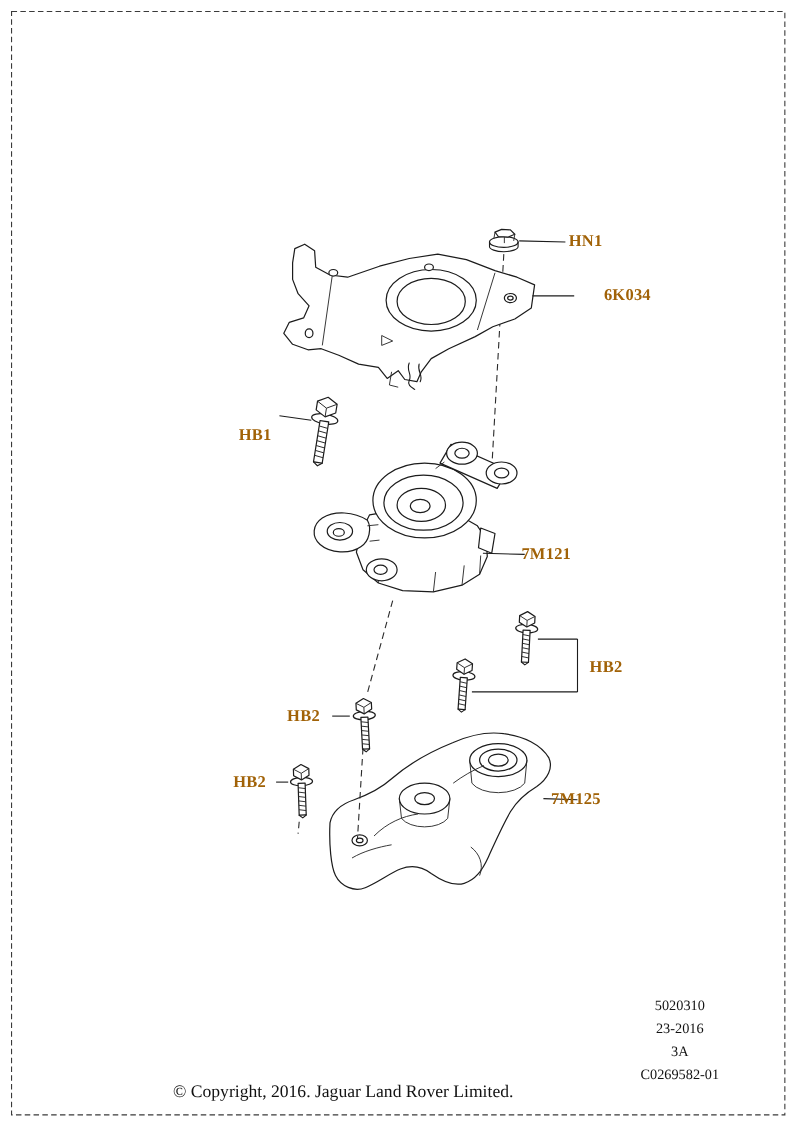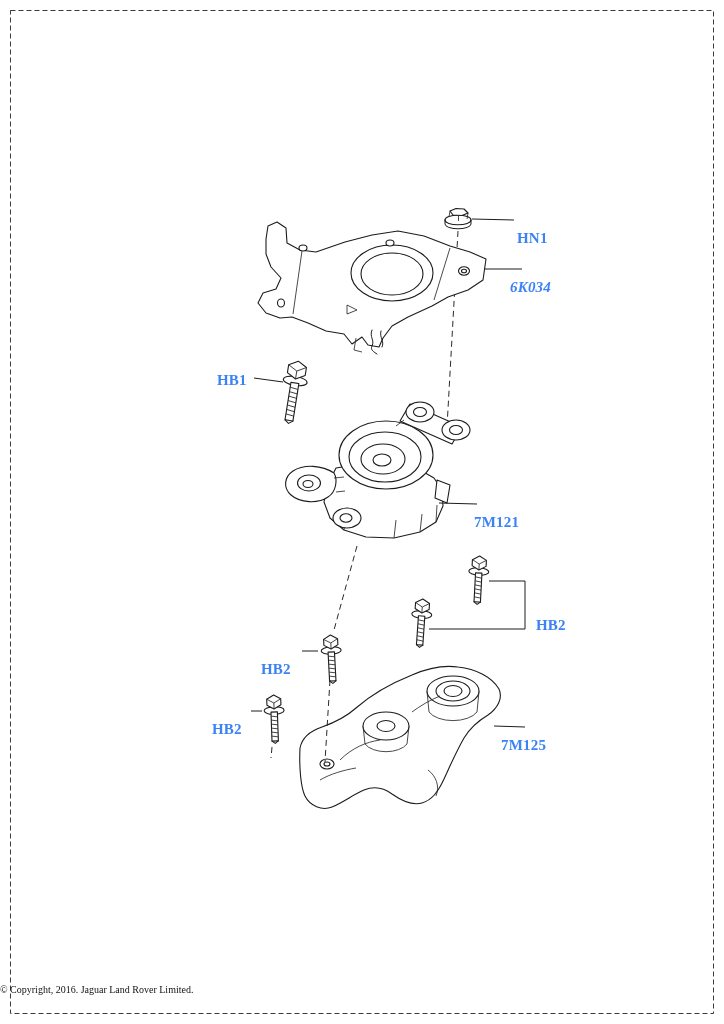--- a/index.html
+++ b/index.html
@@ -7,34 +7,34 @@
   body { font-family:"Liberation Serif", serif; background:#ffffff; position:relative; }
   .page { position:absolute; inset:0; width:724px; height:1024px; background:#ffffff; overflow:hidden; }
   svg.art { position:absolute; left:0; top:0; display:block; }
 
   .part  { fill:#ffffff; stroke:#1c1c1c; stroke-width:1.1; stroke-linejoin:round; stroke-linecap:round; }
   .ln    { fill:none; stroke:#1c1c1c; stroke-width:1; stroke-linecap:round; }
   .thin  { fill:none; stroke:#2a2a2a; stroke-width:0.85; }
   .dash  { fill:none; stroke:#2a2a2a; stroke-width:1; stroke-dasharray:6 4; }
   .leader{ fill:none; stroke:#1c1c1c; stroke-width:1; }
 
-  .callout { position:absolute; color:#3b82f6; font-weight:700; font-size:15px; line-height:16px; letter-spacing:.2px; white-space:nowrap;margin-top:18px; }
+  .callout { position:absolute; color:#a16207; font-weight:700; font-size:15px; line-height:16px; letter-spacing:.2px; white-space:nowrap; }
   #lbl-hn1    { left:517px; top:212px; }
-  #lbl-6k034  { left:510px; top:261px;font-style:italic; }
-  #lbl-hb1    { left:217px; top:354px; }
+  #lbl-6k034  { left:549px; top:261px; }
+  #lbl-hb1    { left:217px; top:388px; }
   #lbl-7m121  { left:474px; top:496px; }
   #lbl-hb2g   { left:536px; top:599px; }
   #lbl-hb2m   { left:261px; top:643px; }
   #lbl-hb2l   { left:212px; top:703px; }
   #lbl-7m125  { left:501px; top:719px; }
 
   .docinfo  { position:absolute; left:562px; top:903px; width:112px; text-align:center;
               font-size:13px; line-height:21px; color:#111; }
-  .copyright{ position:absolute; left:0; top:984px; width:624px; 
-              font-size:10px; color:#111; }
+  .copyright{ position:absolute; left:0; top:984px; width:624px; text-align:center;
+              font-size:16px; color:#111; }
 </style>
 </head>
 <body>
 
 <div class="page">
 
   <svg class="art" width="724" height="1024" viewBox="0 0 724 1024">
 
     <rect x="10.5" y="10.5" width="703" height="1003" fill="none" stroke="#3a3a3a" stroke-width="1" stroke-dasharray="5 3"></rect>
 
@@ -156,16 +156,22 @@
 
   <span class="callout" id="lbl-hn1">HN1</span>
   <span class="callout" id="lbl-6k034">6K034</span>
   <span class="callout" id="lbl-hb1">HB1</span>
   <span class="callout" id="lbl-7m121">7M121</span>
   <span class="callout" id="lbl-hb2g">HB2</span>
   <span class="callout" id="lbl-hb2m">HB2</span>
   <span class="callout" id="lbl-hb2l">HB2</span>
   <span class="callout" id="lbl-7m125">7M125</span>
 
+  <div class="docinfo">
+    <div>5020310</div>
+    <div>23-2016</div>
+    <div>3A</div>
+    <div>C0269582-01</div>
+  </div>
 
   <div class="copyright">© Copyright, 2016. Jaguar Land Rover Limited.</div>
 
 </div>
 
 </body></html>

